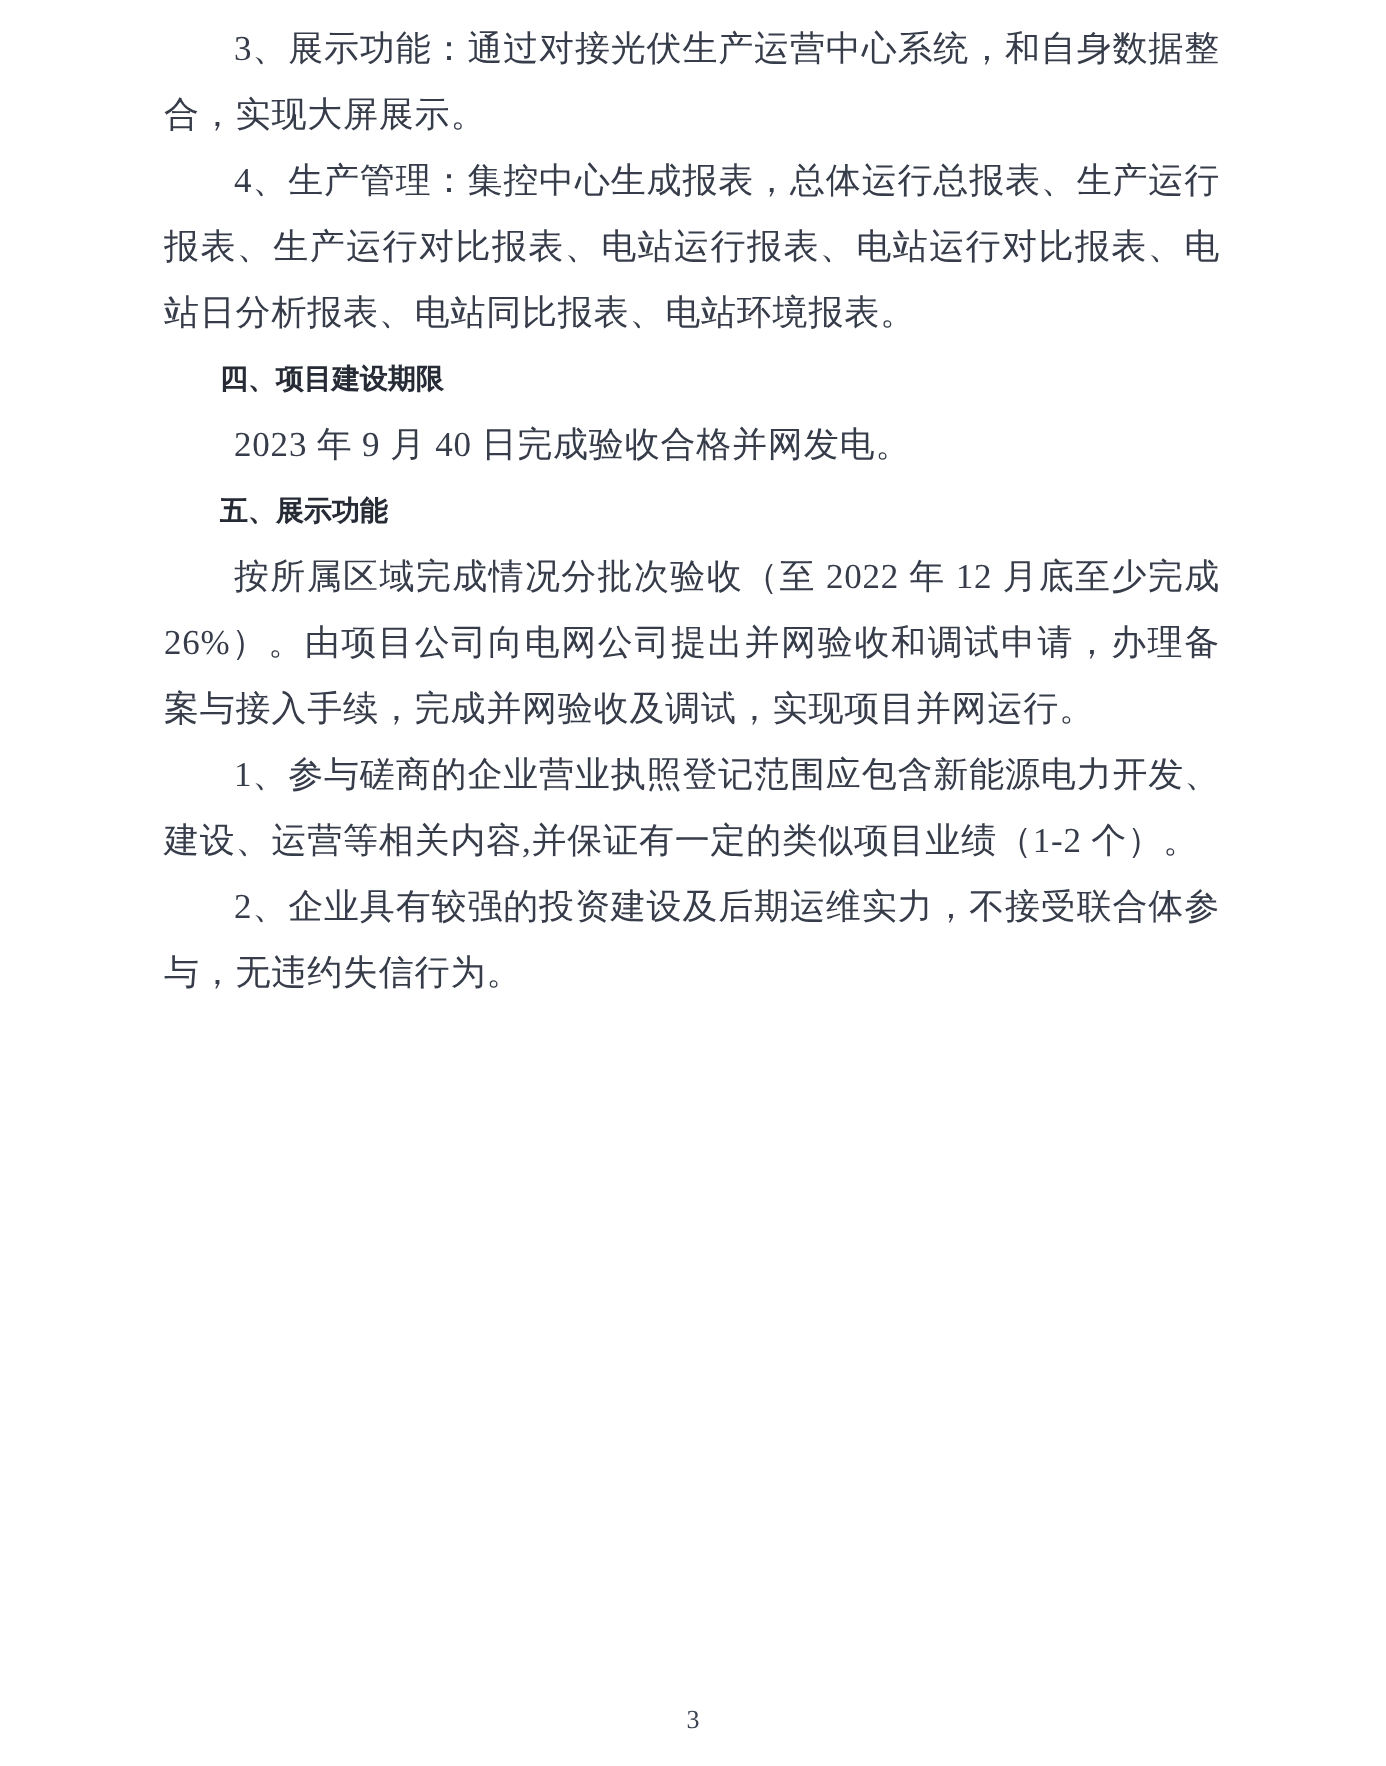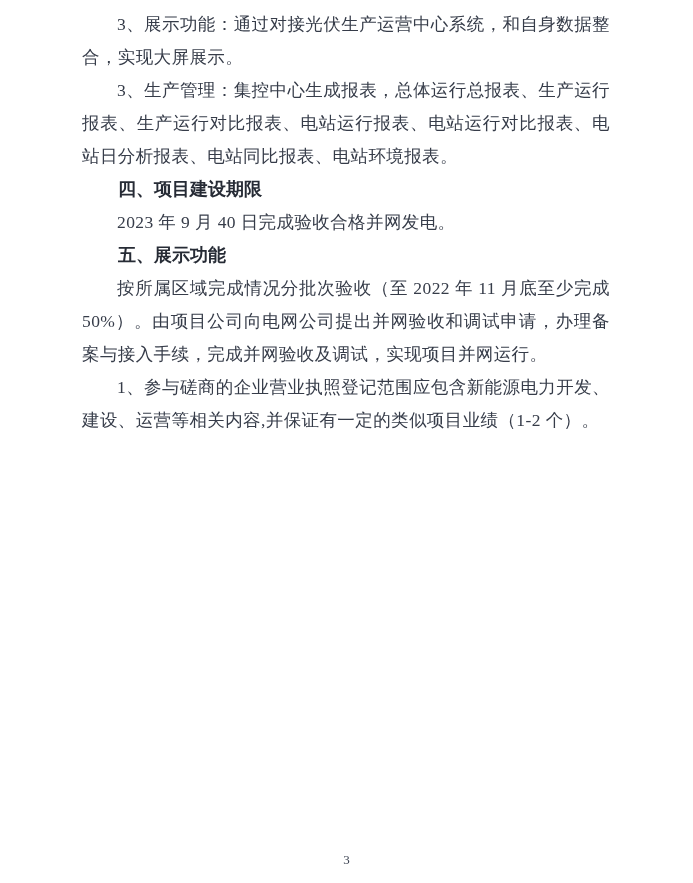--- a/index.html
+++ b/index.html
@@ -25,21 +25,21 @@
     margin: 0;
     font-size: 17.5px;
     line-height: 33px;
     letter-spacing: 0.4px;
     text-align: justify;
     text-indent: 2em;
     color: #363c49;
   }
   p.heading {
     margin: 0;
-    font-size: 18px;
+    font-size: 14px;
     line-height: 33px;
     font-weight: 700;
     text-indent: 2em;
     text-align: left;
     color: #262b35;
     font-family: "Liberation Sans", "DejaVu Sans", sans-serif;
   }
   .footer {
     position: absolute;
     left: 0;
@@ -51,21 +51,22 @@
     color: #3a4150;
     font-family: "Liberation Serif", "DejaVu Serif", serif;
   }
 </style>
 </head>
 <body>
 
 <div class="page">
   <div class="content">
     <p class="body">3、展示功能：通过对接光伏生产运营中心系统，和自身数据整合，实现大屏展示。</p>
-    <p class="body">3、生产管理：集控中心生成报表，总体运行总报表、生产运行报表、生产运行对比报表、电站运行报表、电站运行对比报表、电站日分析报表、电站同比报表、电站环境报表。</p>
+    <p class="body">4、生产管理：集控中心生成报表，总体运行总报表、生产运行报表、生产运行对比报表、电站运行报表、电站运行对比报表、电站日分析报表、电站同比报表、电站环境报表。</p>
     <p class="heading">四、项目建设期限</p>
     <p class="body">2023 年 9 月 40 日完成验收合格并网发电。</p>
     <p class="heading">五、展示功能</p>
-    <p class="body">按所属区域完成情况分批次验收（至 2022 年 11 月底至少完成 50%）。由项目公司向电网公司提出并网验收和调试申请，办理备案与接入手续，完成并网验收及调试，实现项目并网运行。</p>
+    <p class="body">按所属区域完成情况分批次验收（至 2022 年 12 月底至少完成 26%）。由项目公司向电网公司提出并网验收和调试申请，办理备案与接入手续，完成并网验收及调试，实现项目并网运行。</p>
     <p class="body">1、参与磋商的企业营业执照登记范围应包含新能源电力开发、建设、运营等相关内容,并保证有一定的类似项目业绩（1-2 个）。</p>
+    <p class="body">2、企业具有较强的投资建设及后期运维实力，不接受联合体参与，无违约失信行为。</p>
   </div>
   <div class="footer">3</div>
 </div>
 
 </body></html>

